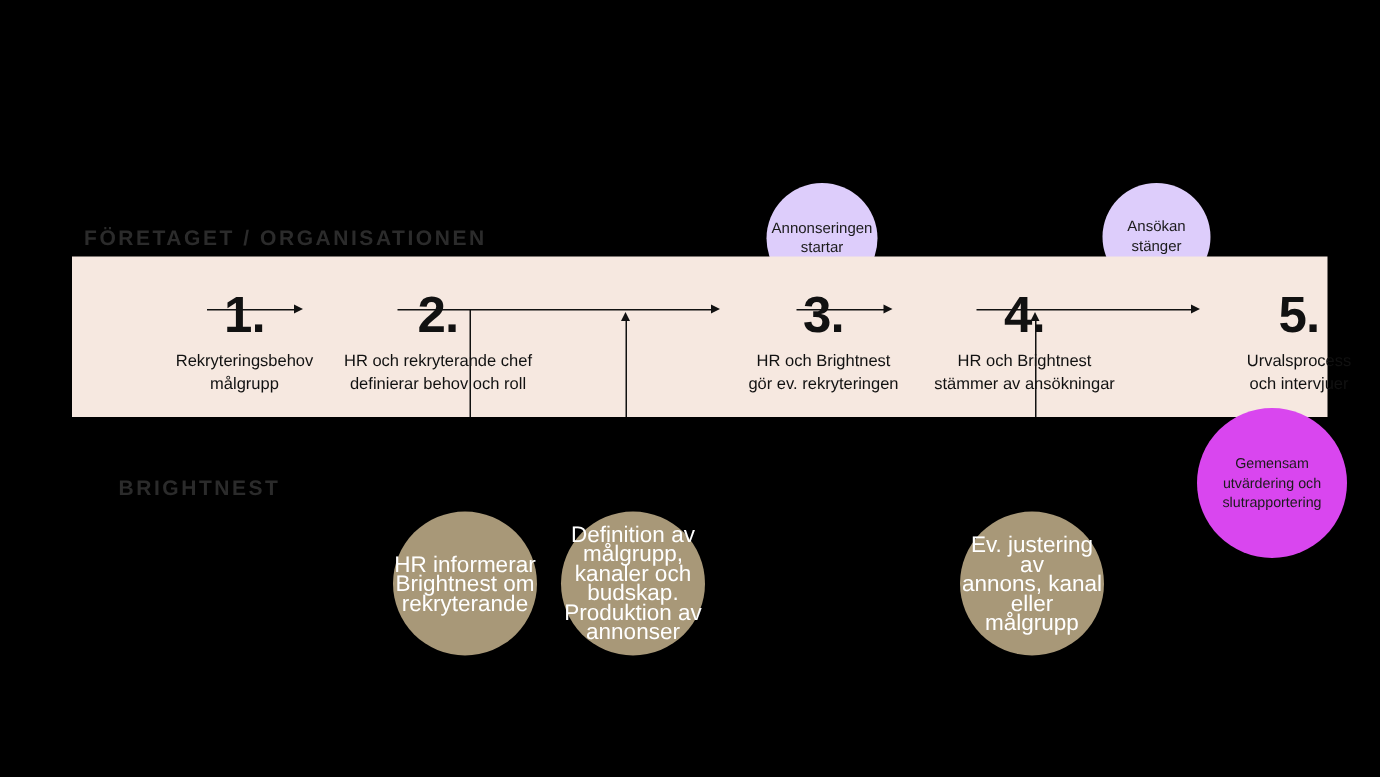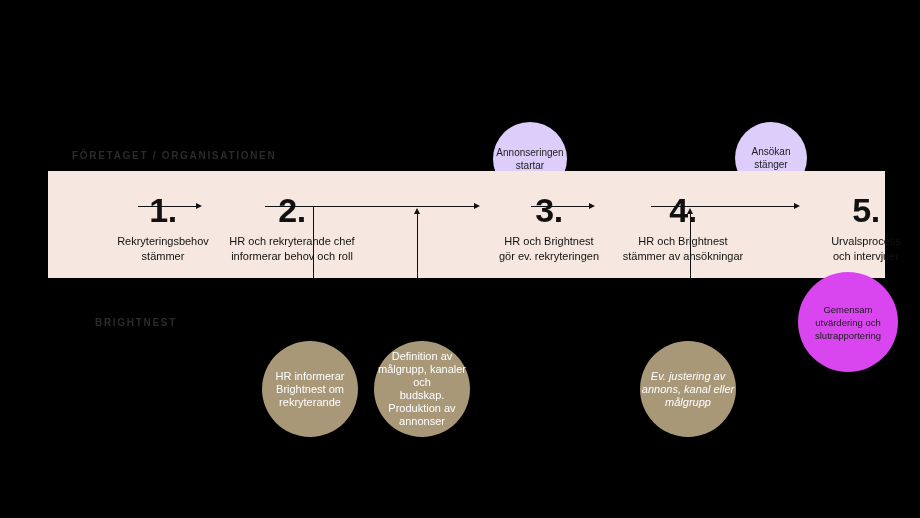--- a/index.html
+++ b/index.html
@@ -14,27 +14,26 @@
     position: relative;
     width: 920px;
     height: 518px;
     background: #000000;
     overflow: hidden;
   }
 
   
   .lane-label {
     position: absolute;
-    font-size: 10px;
+    font-size: 14px;
     font-weight: 700;
     letter-spacing: 1.7px;
     color: #2b2b2b;
     white-space: nowrap;
     text-transform: uppercase;
-    margin-left: 16px;
   }
   #lane-label-company { left: 56px; top: 150px; }
   #lane-label-brightnest { left: 56px; top: 317px; padding-left: 23px; }
 
   
   #timeline-band {
     position: absolute;
     left: 48px;
     top: 171px;
     width: 837px;
@@ -135,35 +134,35 @@
   .bubble-milestone {
     background: #ddcdfb;
     color: #1b1b1b;
   }
   .bubble-milestone span { font-size: 10px; line-height: 13px; }
 
   .bubble-agency {
     background: #a89878;
     color: #ffffff;
   }
-  .bubble-agency span { font-size: 11px; line-height: 13px; }
+  .bubble-agency span { font-size: 15px; line-height: 13px; }
 
   .bubble-joint {
     background: #d946ef;
     color: #1b1b1b;
   }
   .bubble-joint span { font-size: 9.5px; line-height: 13px; }
 
-  #bubble-annonsering { left: 493px; top: 122px; width: 74px; height: 74px; }
+  #bubble-annonsering { left: 511px; top: 122px; width: 74px; height: 74px; }
   #bubble-ansokan     { left: 735px; top: 122px; width: 72px; height: 72px; }
   #bubble-gemensam    { left: 798px; top: 272px; width: 100px; height: 100px; }
 
   #bubble-hr-informerar { left: 262px; top: 341px; width: 96px; height: 96px; }
   #bubble-definition    { left: 374px; top: 341px; width: 96px; height: 96px; }
-  #bubble-justering     { left: 640px; top: 341px; width: 96px; height: 96px; font-style: italic; }
+  #bubble-justering     { left: 640px; top: 341px; width: 96px; height: 96px; }
 </style>
 </head>
 <body>
 
 <div id="stage">
 
   <div id="lane-label-company" class="lane-label">FÖRETAGET / ORGANISATIONEN</div>
 
   <div id="lane-label-brightnest" class="lane-label">BRIGHTNEST</div>
 
@@ -175,27 +174,27 @@
   <div id="bubble-ansokan" class="bubble bubble-milestone">
     <span>Ansökan
 stänger</span>
   </div>
 
   <div id="timeline-band">
 
     <div id="step-1" class="step">
       <div class="step-number">1.</div>
       <div class="step-text">Rekryteringsbehov
-stämmer</div>
+målgrupp</div>
     </div>
 
     <div id="step-2" class="step">
       <div class="step-number">2.</div>
       <div class="step-text">HR och rekryterande chef
-informerar behov och roll</div>
+definierar behov och roll</div>
     </div>
 
     <div id="step-3" class="step">
       <div class="step-number">3.</div>
       <div class="step-text">HR och Brightnest
 gör ev. rekryteringen</div>
     </div>
 
     <div id="step-4" class="step">
       <div class="step-number">4.</div>

